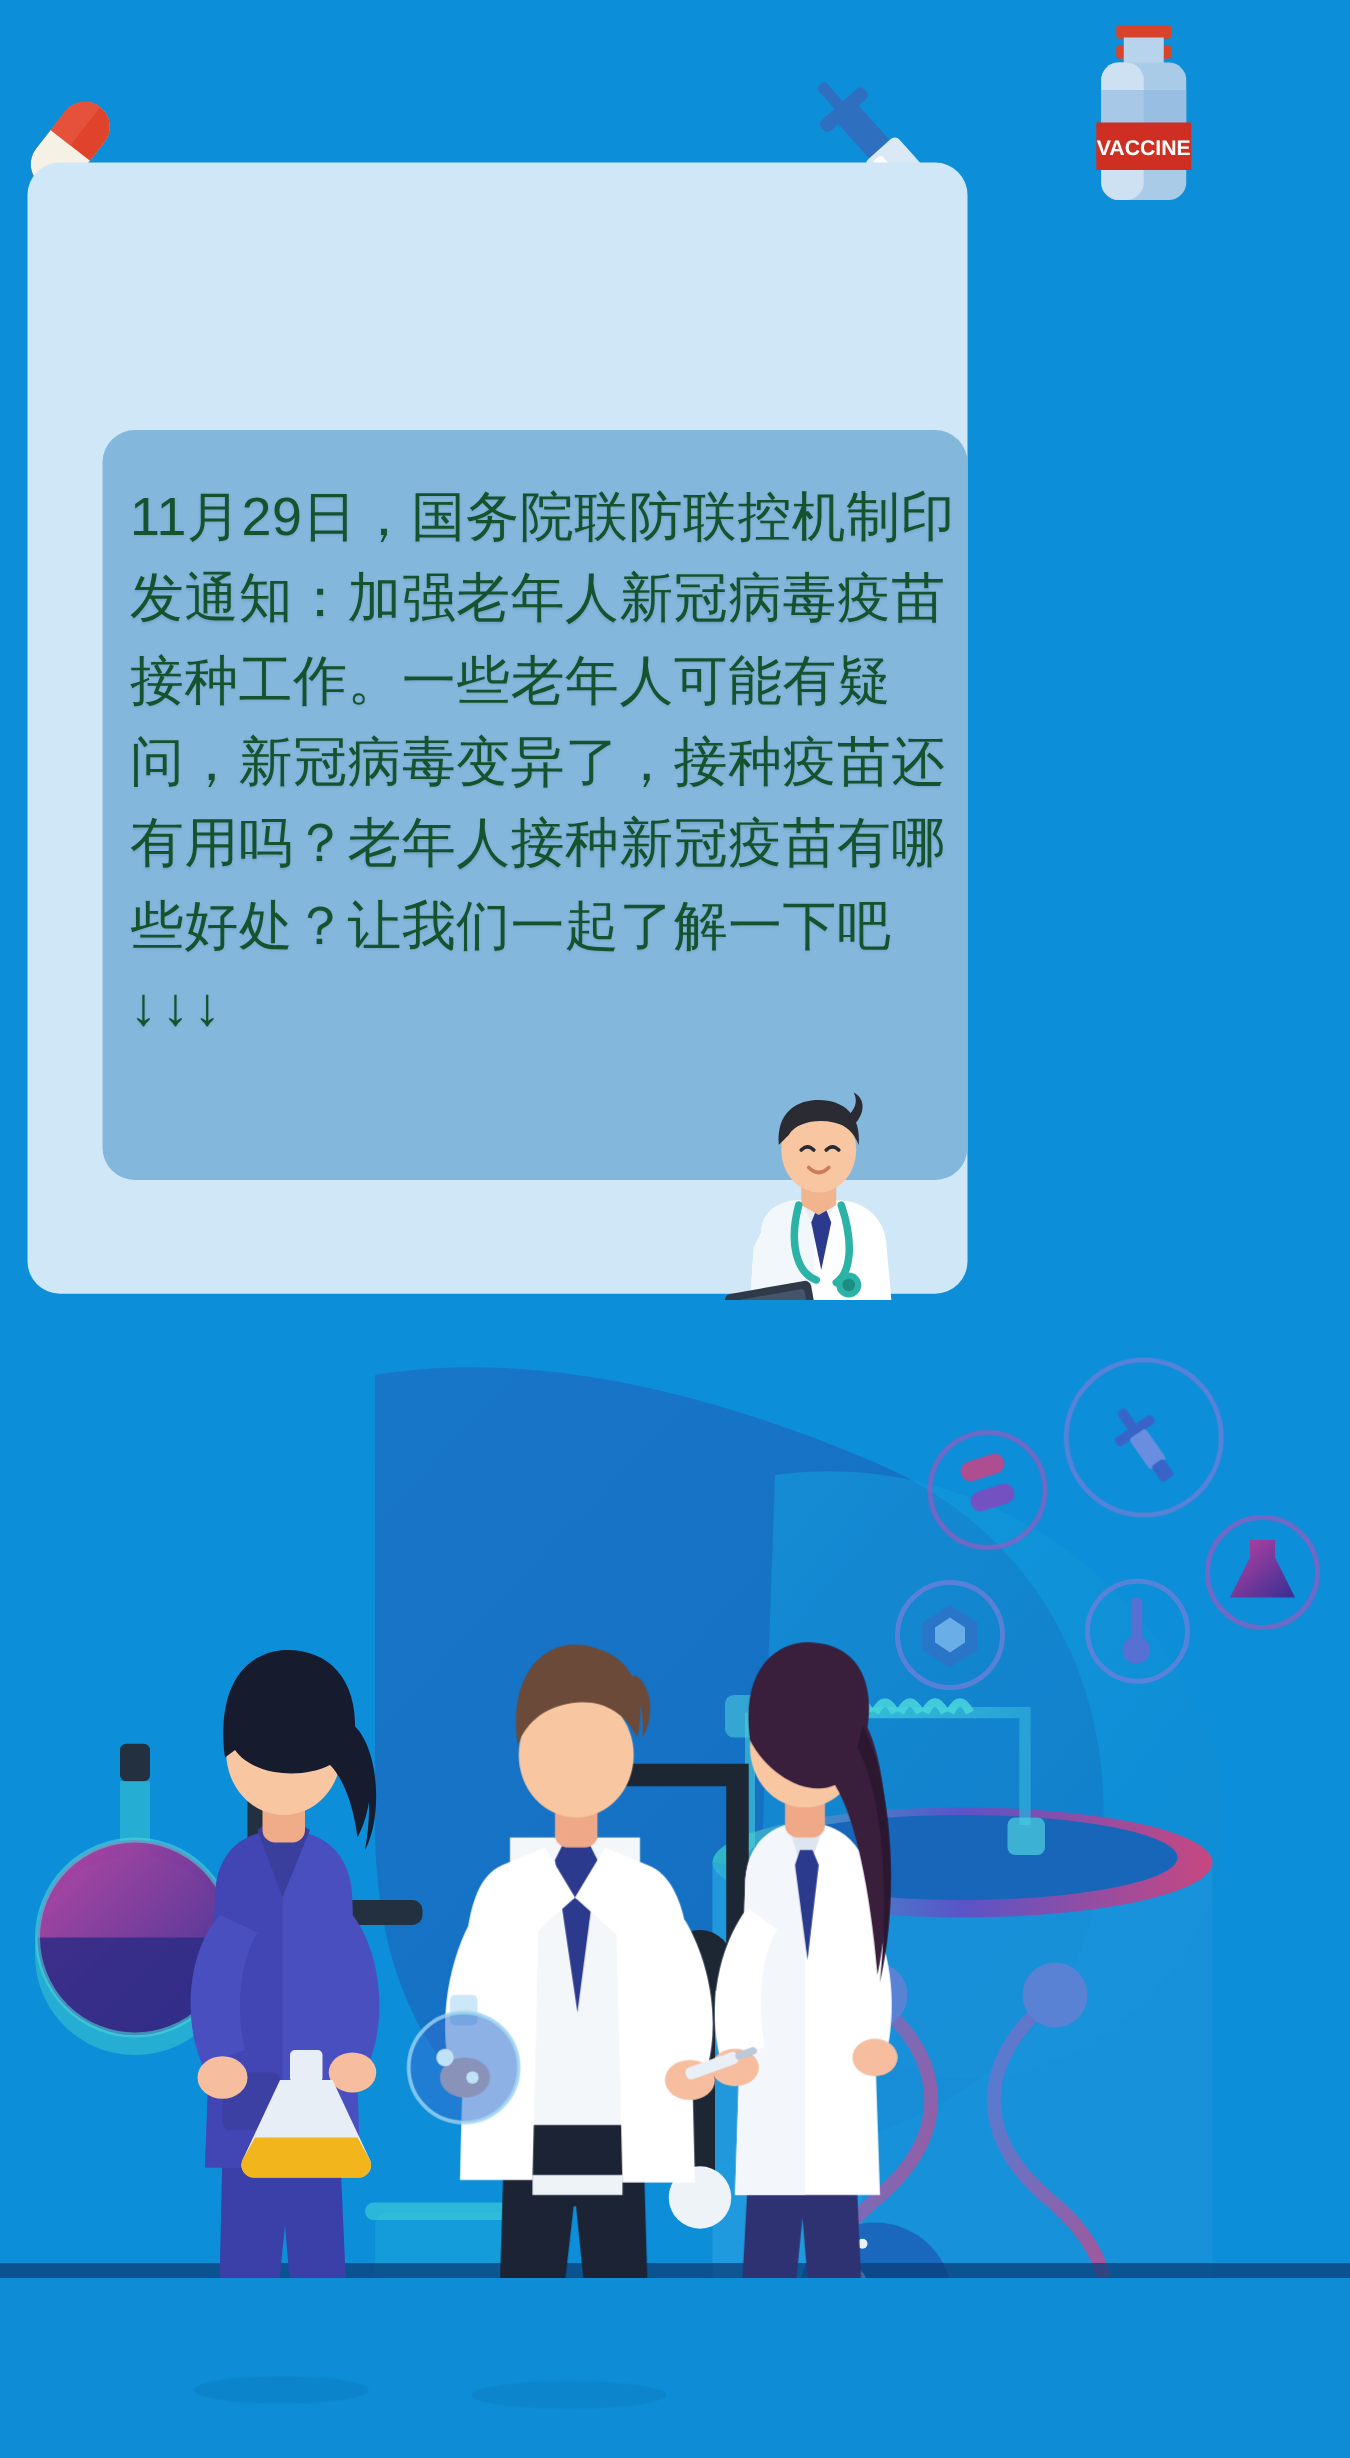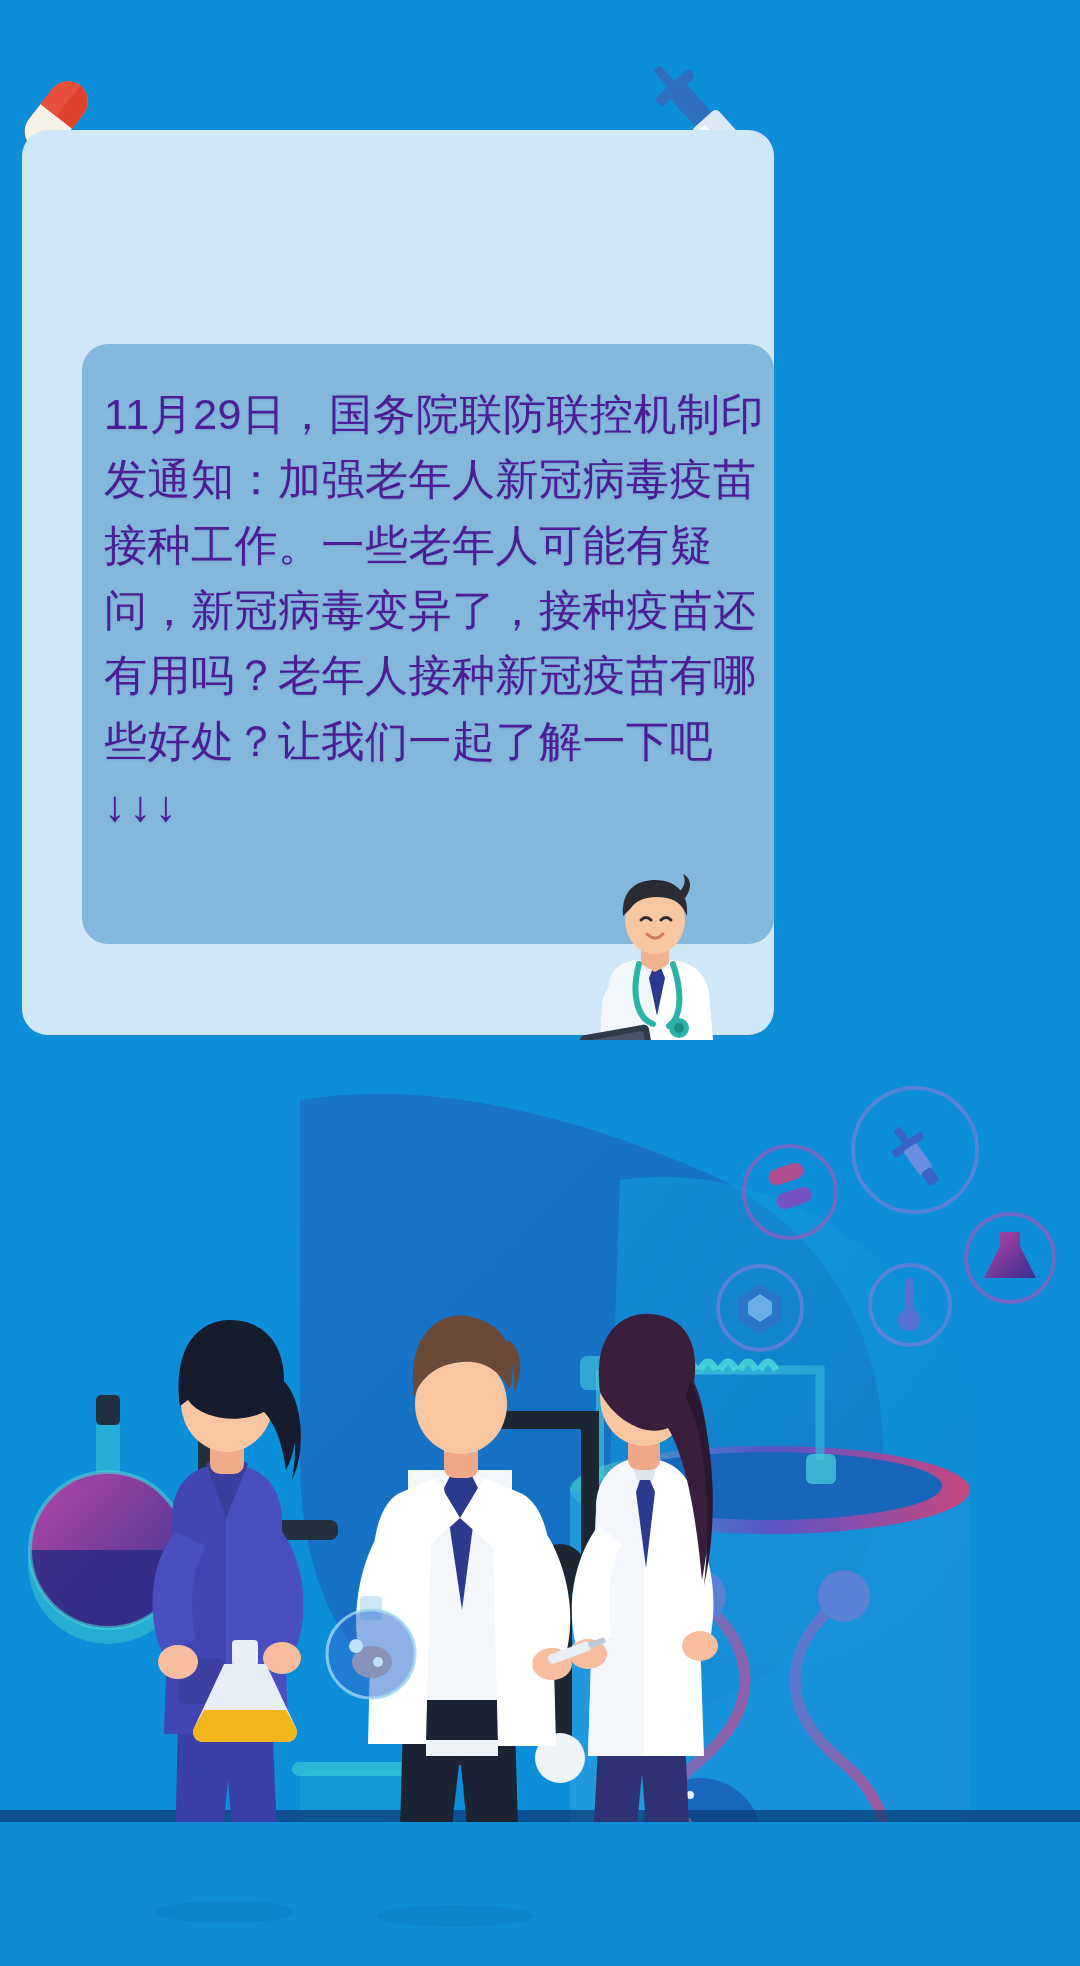--- a/index.html
+++ b/index.html
@@ -22,21 +22,21 @@
     position:absolute;left:22px;top:130px;width:752px;height:905px;
     background:#cfe7f6;border-radius:26px;
   }
   
   .panel{
     position:absolute;left:60px;top:214px;width:692px;height:600px;
     background:#84b7dc;border-radius:26px;
   }
   .panel-text{
     position:absolute;left:22px;top:38px;width:662px;
-    color:#4c1d95;font-size:43px;line-height:1.52;
+    color:#14532d;font-size:43px;line-height:1.52;
     letter-spacing:.5px;text-align:left;
     font-family:"Liberation Sans","DejaVu Sans",sans-serif;
     text-shadow:0 1px 2px rgba(80,130,170,.35);
   }
   .arrows{letter-spacing:4px;}
 
   
   .doctor{position:absolute;left:535px;top:738px;width:190px;height:240px;}
 
   
@@ -67,20 +67,32 @@
         <rect x="58" y="8" width="9" height="26" rx="3" fill="#2f6fbf"></rect>
         <rect x="40" y="30" width="46" height="11" rx="4" fill="#2f6fbf"></rect>
         <rect x="52" y="38" width="22" height="44" rx="3" fill="#2f6fbf"></rect>
         <rect x="46" y="78" width="34" height="40" rx="5" fill="#dbe9f6"></rect>
         <rect x="52" y="82" width="9" height="32" rx="3" fill="#ffffff" opacity=".85"></rect>
         <rect x="60" y="116" width="7" height="16" rx="2" fill="#b9d3ea"></rect>
       </g>
     </svg>
   </div>
 
+  <div class="deco vial">
+    <svg viewBox="0 0 120 160" width="120" height="160">
+      <rect x="38" y="8" width="44" height="11" rx="3" fill="#d8442a"></rect>
+      <rect x="38" y="24" width="44" height="11" rx="3" fill="#d8442a"></rect>
+      <rect x="44" y="18" width="32" height="22" fill="#b8d4ec"></rect>
+      <rect x="26" y="38" width="68" height="110" rx="14" fill="#a9cbe8"></rect>
+      <rect x="26" y="38" width="34" height="110" rx="14" fill="#cde1f2"></rect>
+      <rect x="26" y="60" width="68" height="28" fill="#8db7dd" opacity=".6"></rect>
+      <rect x="22" y="86" width="76" height="38" fill="#cf2f22"></rect>
+      <text x="60" y="112" font-family="'Liberation Sans',sans-serif" font-size="17" font-weight="bold" fill="#ffffff" text-anchor="middle">VACCINE</text>
+    </svg>
+  </div>
 
   <div class="card">
 
     <div class="panel">
       <div class="panel-text">
         <span>11月29日，国务院联防联控机制</span><span>印发通知：加强老年人新冠病毒</span><span>疫苗接种工作。一些老年人可能</span><span>有疑问，新冠病毒变异了，接种</span><span>疫苗还有用吗？老年人接种新冠疫</span><span>苗有哪些好处？让我们一起了解</span><span>一下吧</span><span class="arrows">↓↓↓</span>
       </div>
     </div>
 
     <div class="doctor">

